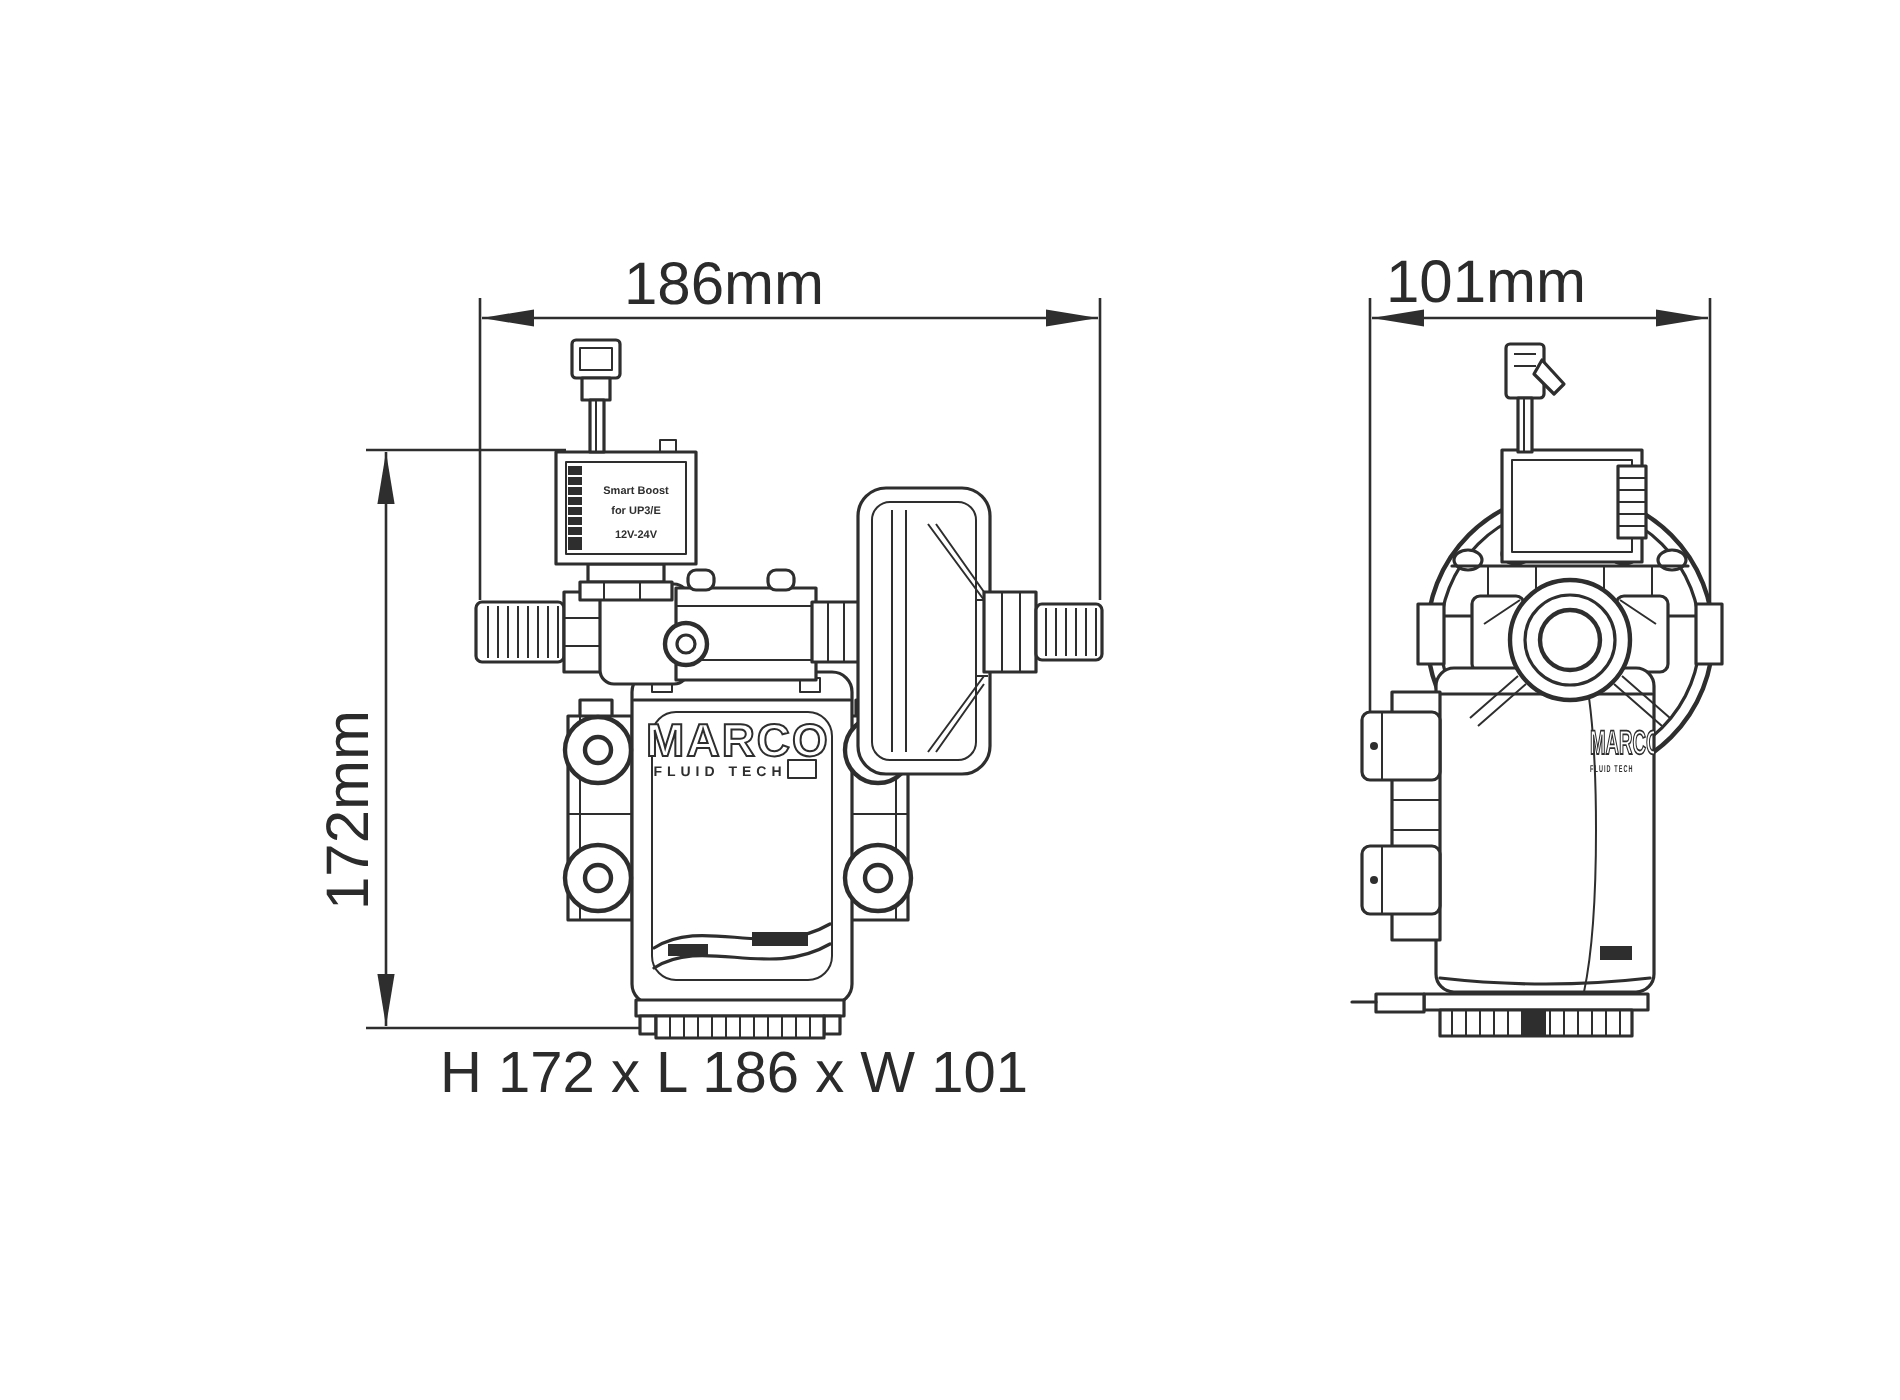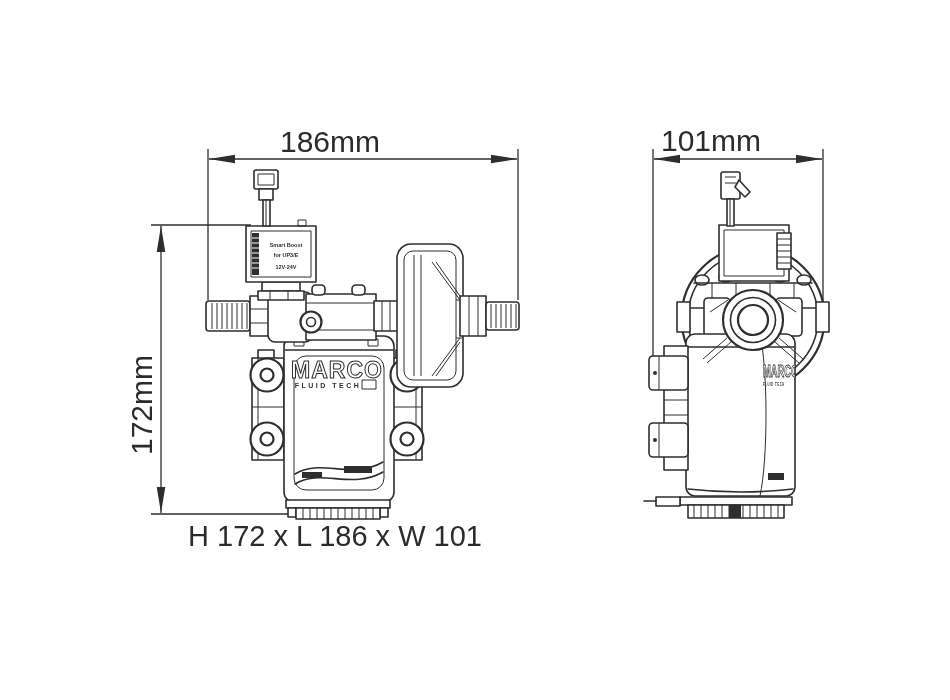--- a/index.html
+++ b/index.html
@@ -1,18 +1,19 @@
 <!DOCTYPE html>
 <html><head>
 <meta charset="utf-8">
 <style>
   html,body{margin:0;padding:0;background:#ffffff;}
   .canvas{
     position:relative;width:840px;height:700px;background:#ffffff;overflow:hidden;
     font-family:"Liberation Sans",sans-serif;
+    margin-left:32px;
   }
   svg{position:absolute;left:0;top:0;}
   .ln{fill:none;stroke:#2e2e2e;stroke-width:1.6;stroke-linejoin:round;stroke-linecap:round;}
   .ln2{fill:none;stroke:#2e2e2e;stroke-width:2.2;stroke-linejoin:round;}
   .thin{fill:none;stroke:#2e2e2e;stroke-width:1;stroke-linejoin:round;}
   .wfill{fill:#ffffff;stroke:#2e2e2e;stroke-width:1.6;stroke-linejoin:round;}
   .wfill2{fill:#ffffff;stroke:#2e2e2e;stroke-width:2.2;stroke-linejoin:round;}
   .dk{fill:#2e2e2e;stroke:none;}
   .dim{stroke:#2e2e2e;stroke-width:1.3;fill:none;}
   .dimtxt{font-size:30px;fill:#2b2b2b;}

